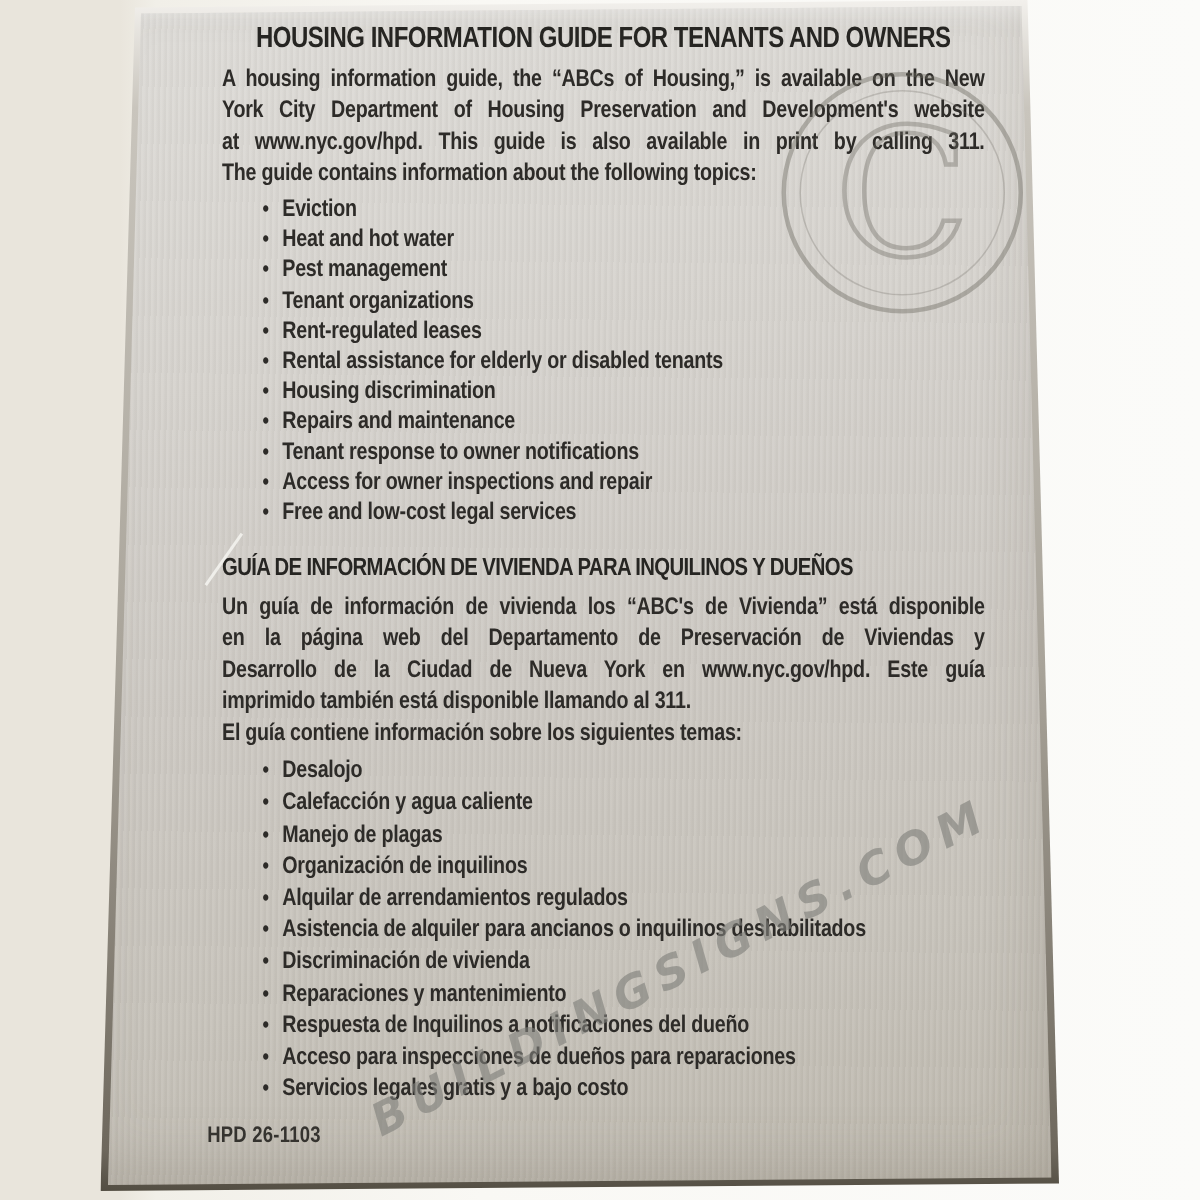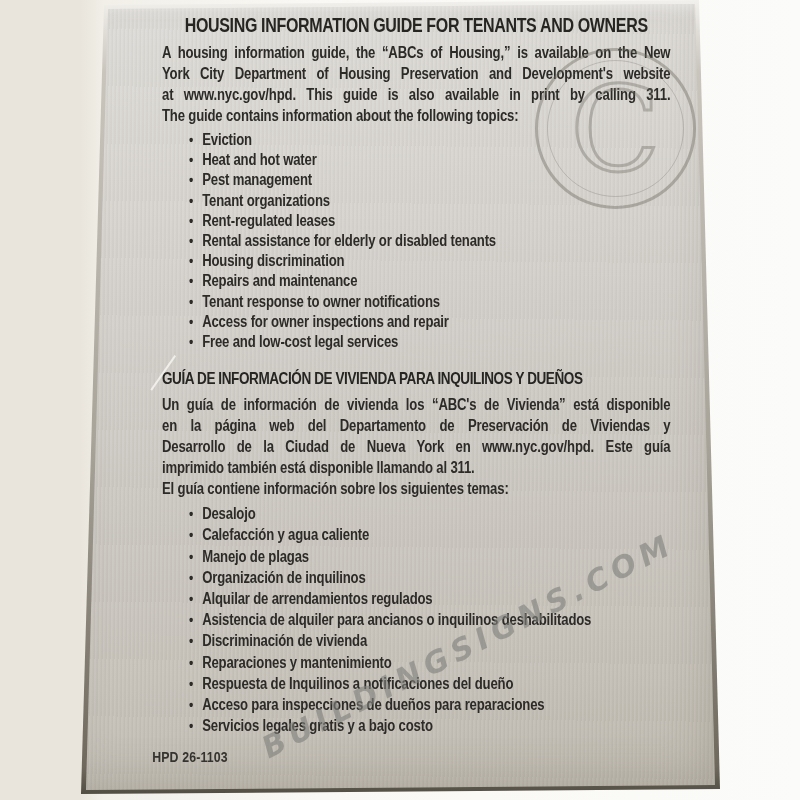--- a/index.html
+++ b/index.html
@@ -3,21 +3,21 @@
 <meta charset="utf-8">
 <style>
   html,body{margin:0;padding:0;}
   body{
     width:800px;height:800px;position:relative;overflow:hidden;
     background:linear-gradient(90deg,#e9e5dc 0%,#e9e5dc 10%,#f1efe8 13%,#f9f8f4 40%,#fbfbf9 100%);
     font-family:"Liberation Sans",sans-serif;
   }
   
   .sign{
-    position:absolute;left:78px;top:0;width:648px;height:798px;
+    position:absolute;left:64px;top:0;width:648px;height:798px;
     clip-path:polygon(26px 5px,621px 0px,642px 789px,3px 794px);
     background:linear-gradient(180deg,#f2f0ec 0%,#c9c5bd 9%,#a9a49a 55%,#6e685d 96%,#4f4a3f 100%);
   }
   .sign-face{
     position:absolute;inset:0;
     clip-path:polygon(30px 9px,617px 4px,637px 785px,8px 790px);
     background:
       repeating-linear-gradient(91deg,rgba(255,255,255,.05) 0 1px,rgba(60,55,48,.035) 3px 4px),
       linear-gradient(172deg,#dedcd8 0%,#d6d3ce 30%,#cdc9c3 55%,#c7c3bb 78%,#bdb8ad 100%);
     box-shadow:inset 0 8px 14px rgba(255,255,255,.45), inset -12px -16px 44px rgba(100,92,78,.22);

